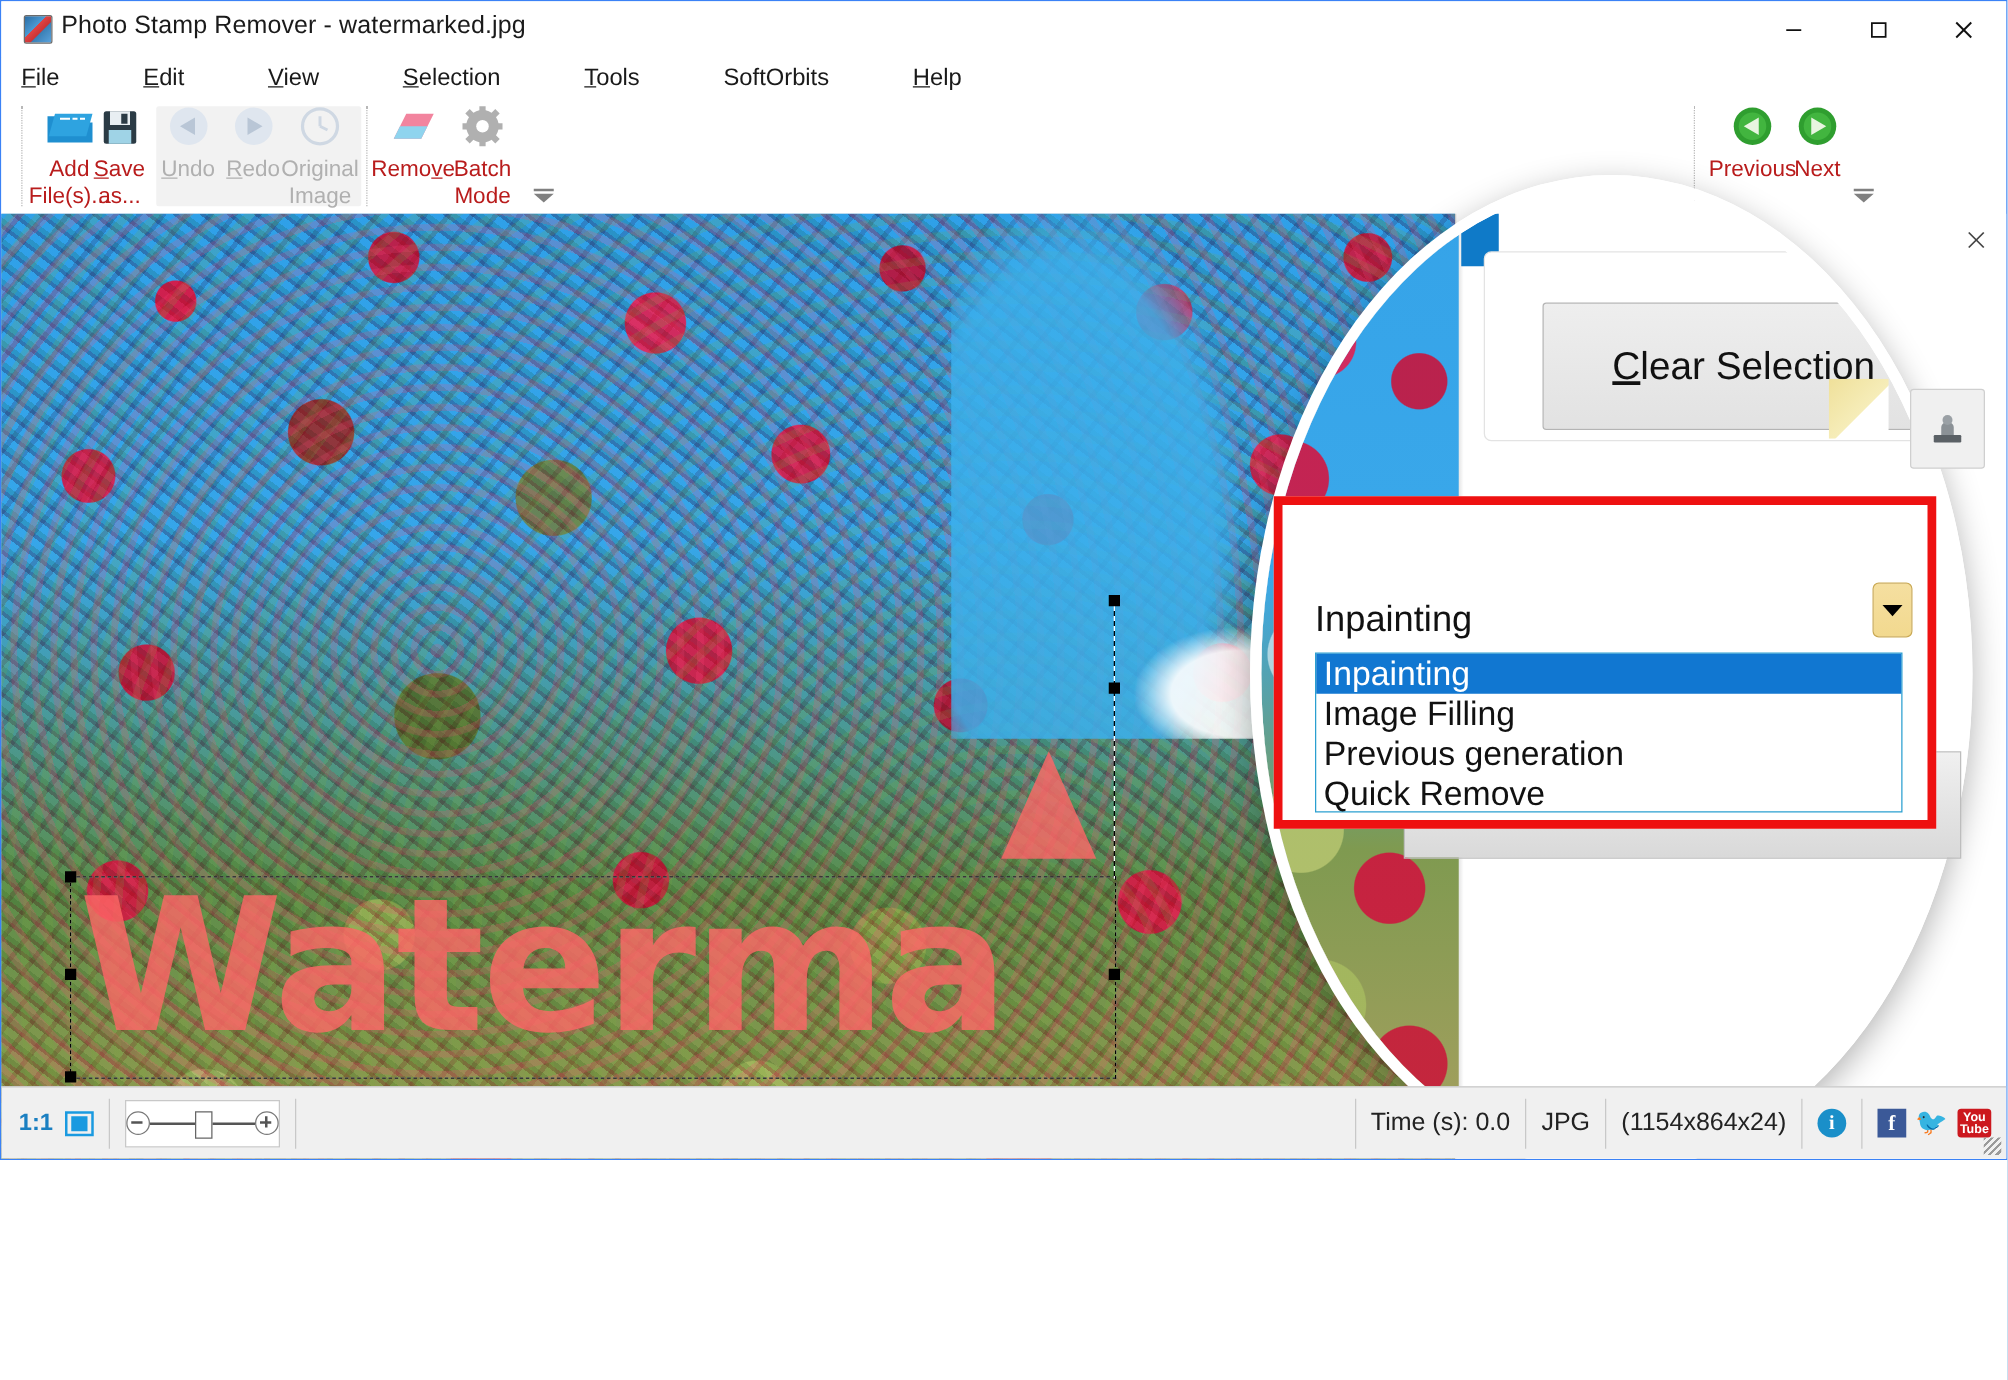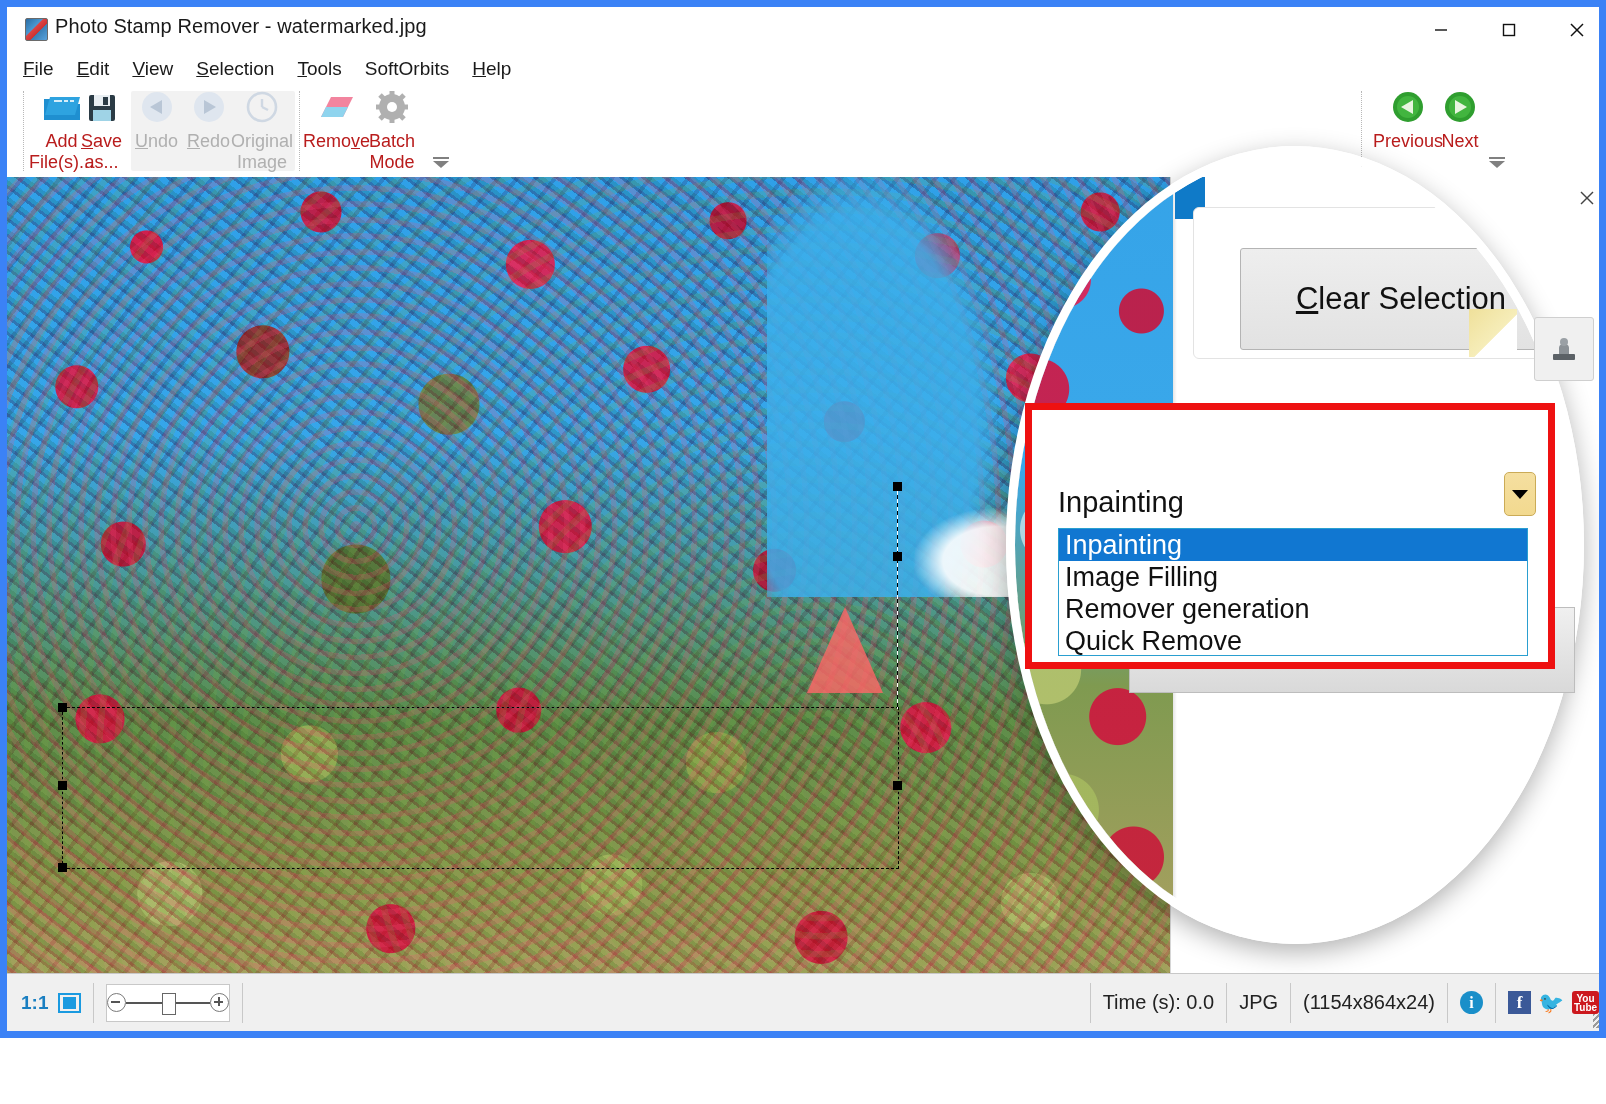--- a/index.html
+++ b/index.html
@@ -3,23 +3,23 @@
 <meta charset="utf-8">
 <style>
   html,body{margin:0;padding:0;}
   body{
     width:1606px;height:1104px;
     font-family:"Liberation Sans", sans-serif;
     background:#ffffff;
     overflow:hidden;
   }
   .app{
-    position:relative;width:1606px;height:1038px;
+    position:relative;width:1606px;height:928px;
     box-sizing:border-box;
-    border:7px solid #3b82f6;
+    border:1px solid #3b82f6;
     background:#ffffff;
     overflow:hidden;
   }
 
   
   .titlebar{
     position:absolute;left:0;top:0;width:1604px;height:45px;
     background:#ffffff;
   }
   .title-icon{
@@ -33,20 +33,21 @@
   }
   .winbtns{position:absolute;right:0;top:0;height:45px;display:flex;}
   .winbtn{width:68px;height:45px;display:flex;align-items:center;justify-content:center;}
   .winbtn svg{display:block;}
 
   
   .menubar{
     position:absolute;left:0;top:45px;width:1604px;height:33px;
     background:#ffffff;display:flex;align-items:center;padding-left:16px;
     box-sizing:border-box;
+    gap:44px;
   }
   .menuitem{
     font-size:19px;color:#1a1a1a;margin-right:23px;white-space:nowrap;cursor:default;
   }
   .menuitem u{text-decoration:underline;}
 
   
   .ribbon{
     position:absolute;left:0;top:78px;width:1604px;height:92px;
     background:#ffffff;
@@ -513,20 +514,21 @@
 
   <div class="canvas">
     <div class="photo"></div>
     <div class="photo-noise"></div>
     <div class="photo-noise2"></div>
     <div class="sky"></div>
     <div class="cloud"></div>
     <div class="trunk"></div>
 
     <div class="wm-tri"></div>
+    <div class="watermark">Waterma</div>
 
     <div class="marquee mq-a"></div>
     <div class="marquee" style="left:890px;top:310px;width:1px;height:222px;border:0;background:repeating-linear-gradient(180deg,#000 0 4px,#fff 4px 8px);outline:none;"></div>
     <div class="handle" style="left:51px;top:526px;"></div>
     <div class="handle" style="left:51px;top:604px;"></div>
     <div class="handle" style="left:51px;top:686px;"></div>
     <div class="handle" style="left:886px;top:375px;"></div>
     <div class="handle" style="left:886px;top:305px;"></div>
     <div class="handle" style="left:886px;top:604px;"></div>
   </div>
@@ -569,21 +571,21 @@
   <div class="redbox">
     <div class="orm-value">Inpainting</div>
     <div class="orm-arrowbtn">
       <svg width="20" height="14" viewBox="0 0 20 14">
           <path d="M2 3 L18 3 L10 12 Z" fill="#000"></path>
         </svg>
     </div>
     <div class="orm-list">
       <div class="orm-opt sel">Inpainting</div>
       <div class="orm-opt">Image Filling</div>
-      <div class="orm-opt">Remover generation</div>
+      <div class="orm-opt">Previous generation</div>
       <div class="orm-opt">Quick Remove</div>
     </div>
   </div>
 
   <div class="statusbar">
     <div class="sb-cell sb-first">
       <span class="icon-11">1:1</span>
       <span class="sel-ico"></span>
     </div>
     <div class="sb-cell">

